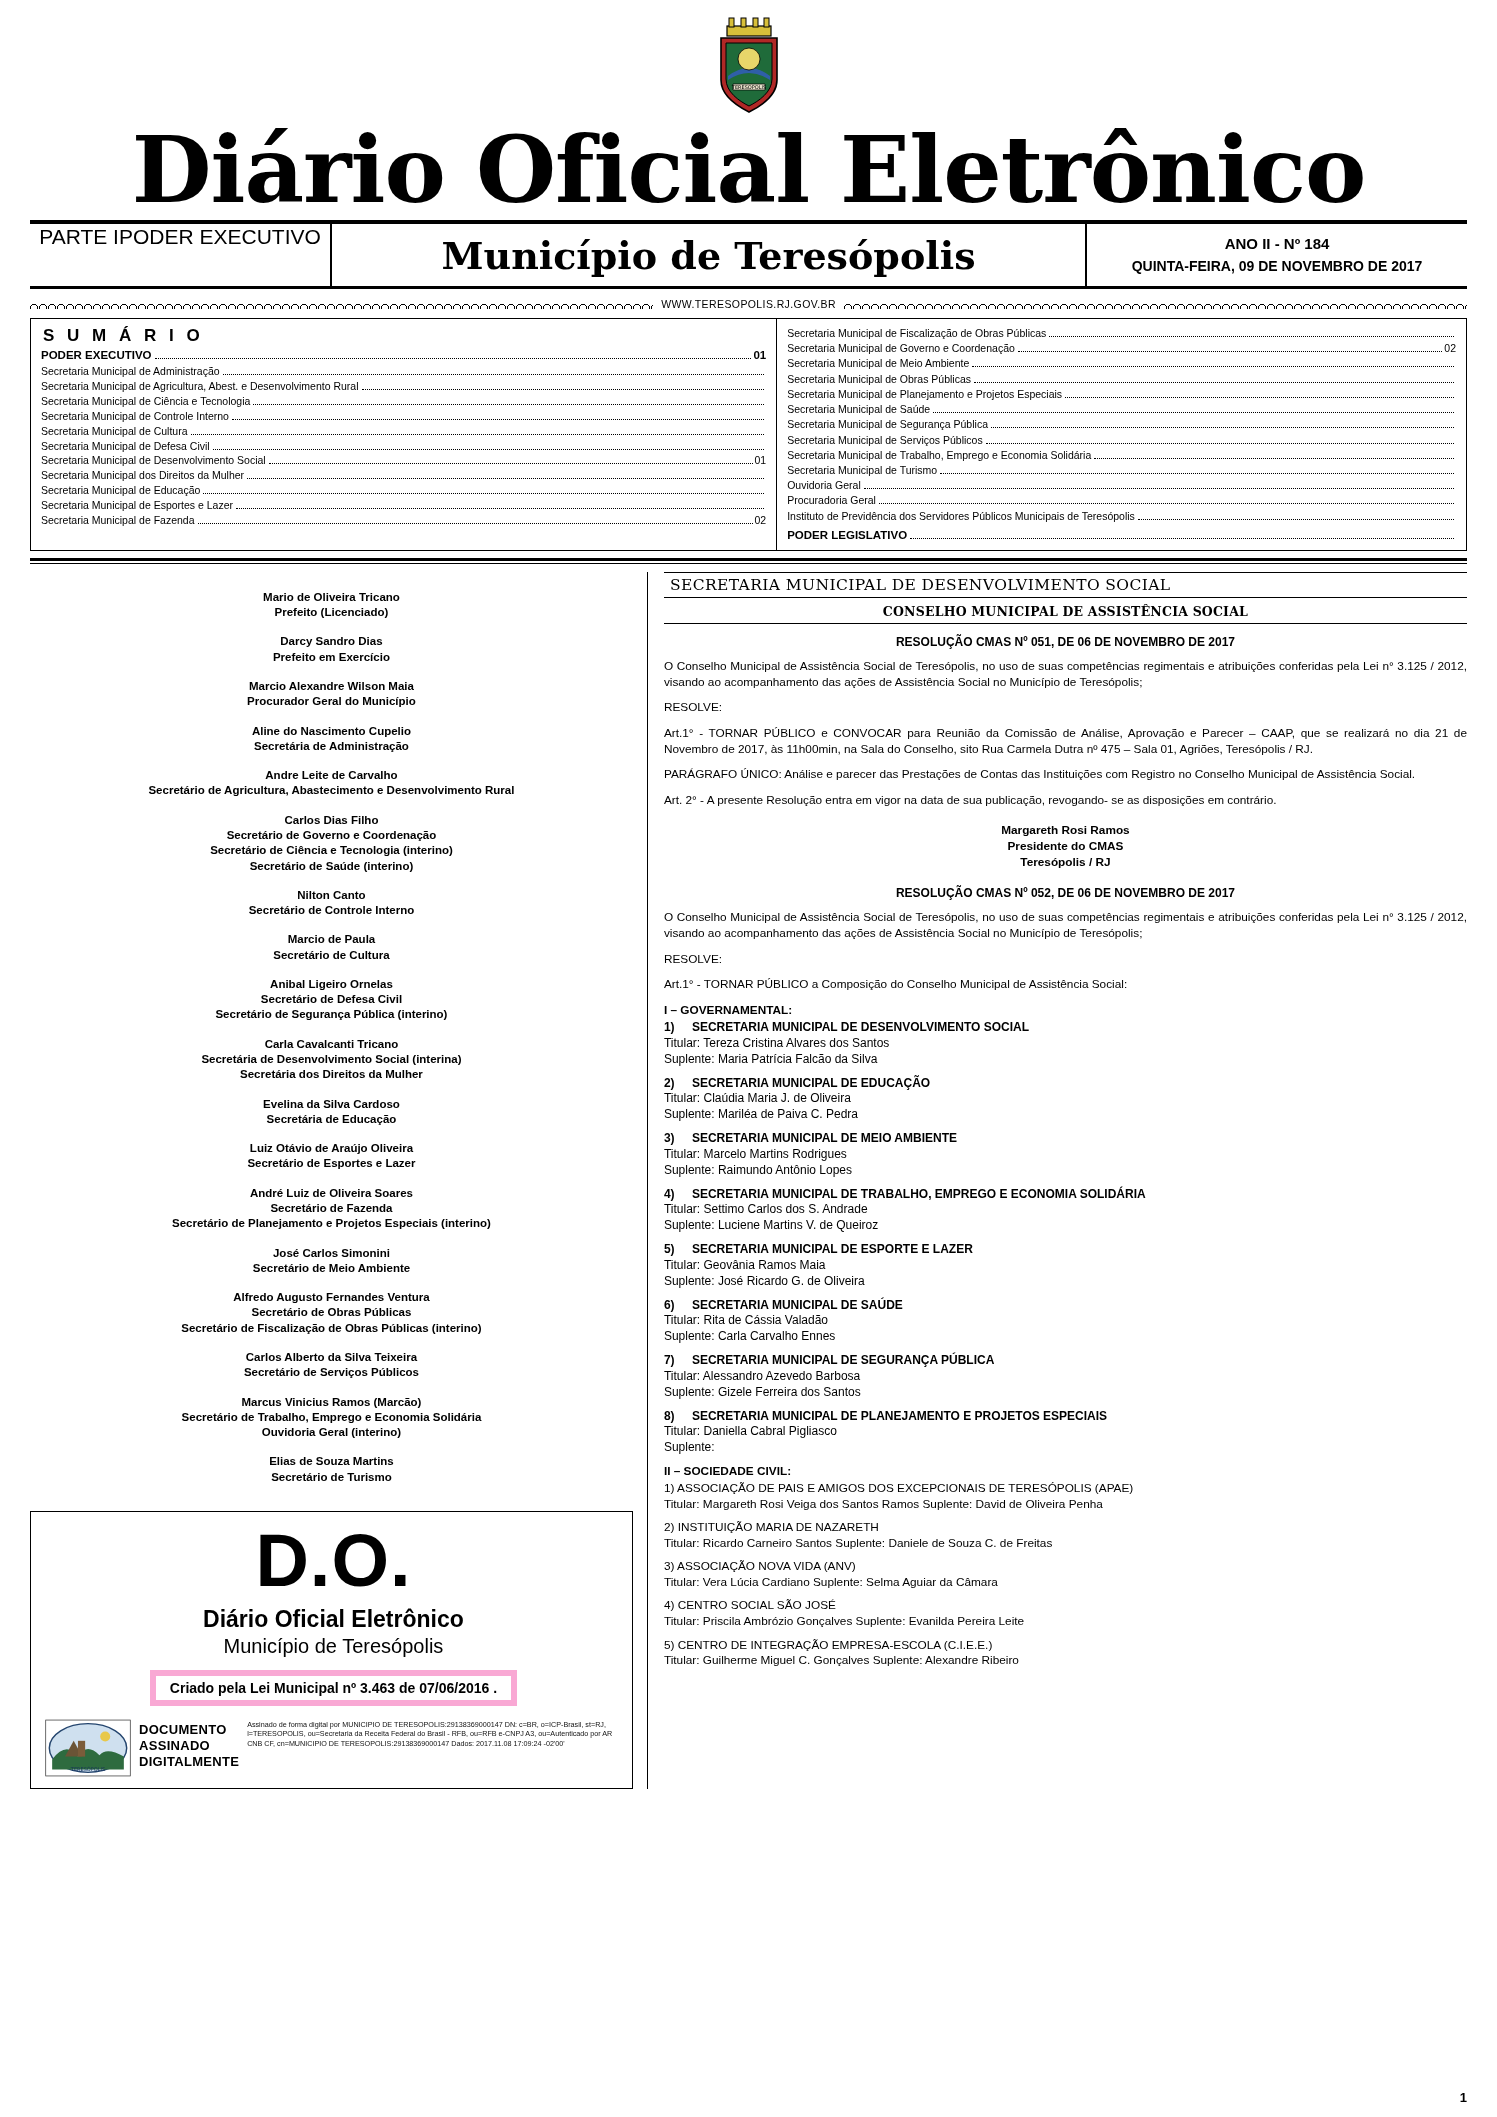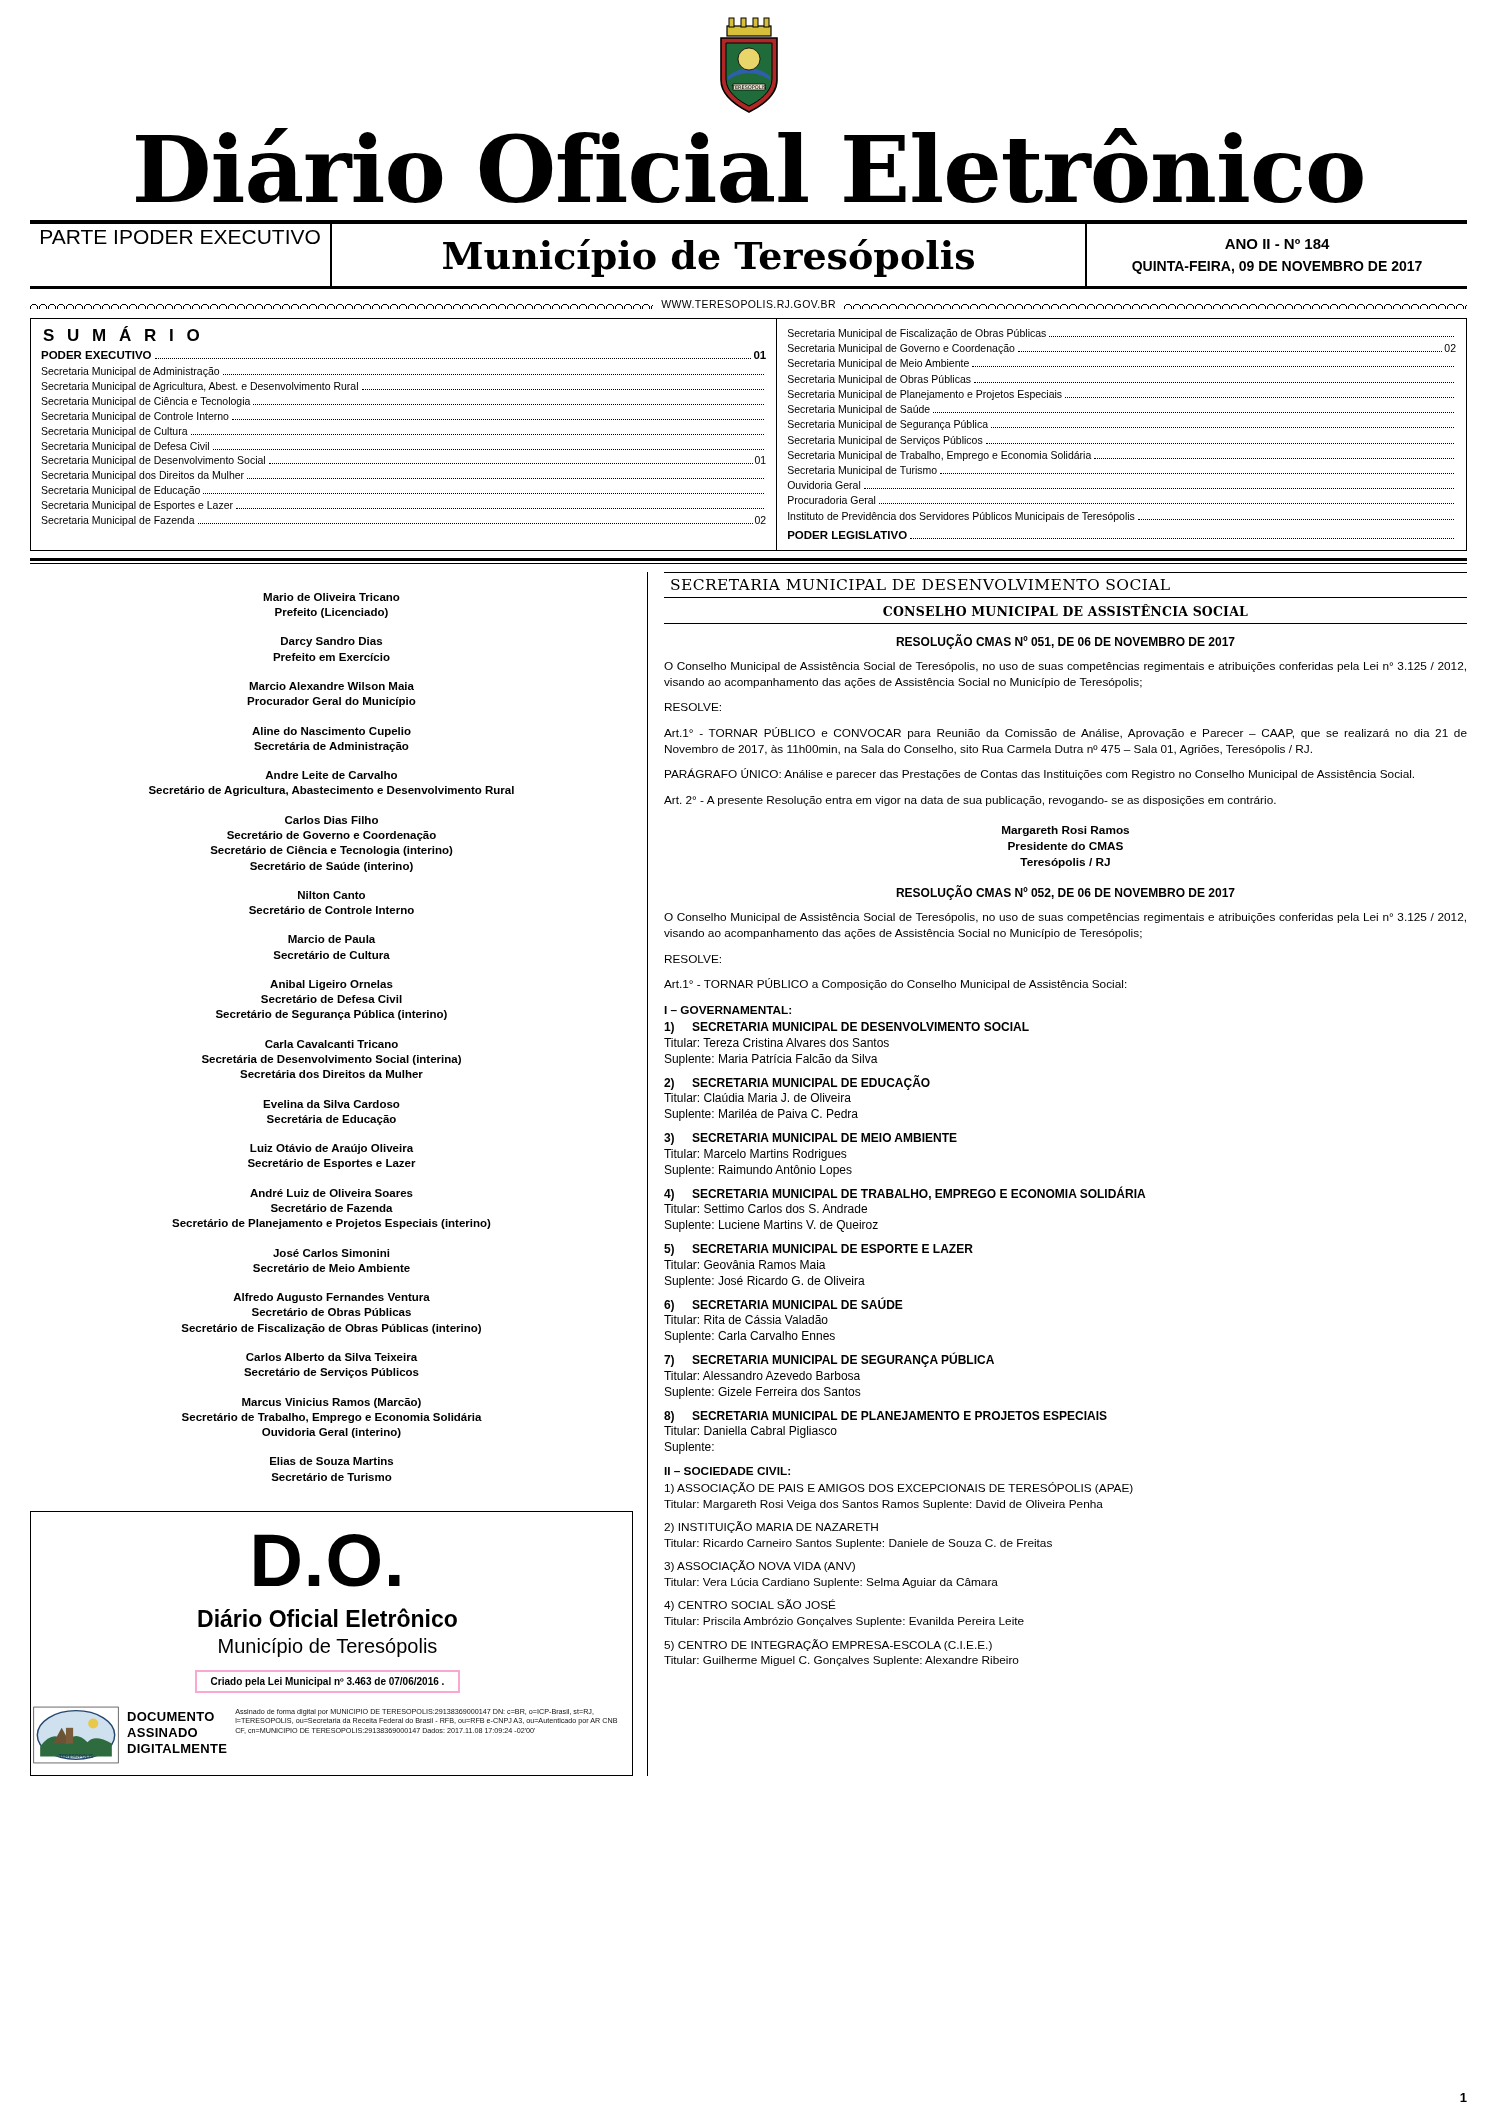--- a/index.html
+++ b/index.html
@@ -53,25 +53,25 @@
   .cols{display:flex;margin-top:8px;}
   .col-left{width:43%;box-sizing:border-box;padding-right:14px;border-right:1px solid #000;}
   .col-right{width:57%;box-sizing:border-box;padding-left:16px;}
 
   .officials{text-align:center;font-size:11.5px;line-height:1.33;padding-top:18px;}
   .off-block{margin-bottom:14px;}
   .off-name{font-weight:bold;}
   .off-role{font-weight:bold;}
 
   
-  .do-box{border:1px solid #000;margin-top:26px;padding:14px 10px 10px 2px;text-align:center;position:relative;}
+  .do-box{border:1px solid #000;margin-top:26px;padding:14px 10px 10px 14px;text-align:center;position:relative;}
   .do-big{font-family:"Liberation Sans",sans-serif;font-weight:bold;font-size:74px;line-height:.95;letter-spacing:1px;}
   .do-t1{font-size:23px;font-weight:bold;margin-top:10px;}
   .do-t2{font-size:20px;margin-top:2px;}
-  .do-law{display:inline-block;border:2px solid #f9a8d4;font-size:10px;font-weight:bold;padding:4px 14px;margin-top:12px;}
+  .do-law{display:inline-block;border:6px solid #f9a8d4;font-size:14px;font-weight:bold;padding:4px 14px;margin-top:12px;}
 
   .sign-row{display:flex;align-items:flex-start;gap:8px;margin-top:12px;text-align:left;}
   .sign-logo{width:86px;height:60px;flex:0 0 auto;}
   .sign-doc{font-weight:bold;font-size:13px;line-height:1.22;letter-spacing:.3px;padding-top:4px;}
   .sign-meta{font-size:7.2px;line-height:1.28;color:#111;padding-top:2px;}
 
   
   .sec-head{border-top:1px solid #000;border-bottom:1px solid #000;font-family:"DejaVu Serif",serif;font-size:15.5px;padding:3px 0 3px 6px;letter-spacing:.4px;}
   .sub-head{text-align:center;font-family:"DejaVu Serif",serif;font-weight:bold;font-size:12.5px;border-bottom:1px solid #000;padding:6px 0 4px 0;letter-spacing:.2px;}
   .res-title{text-align:center;font-weight:bold;font-size:12px;margin:11px 0 10px 0;}

